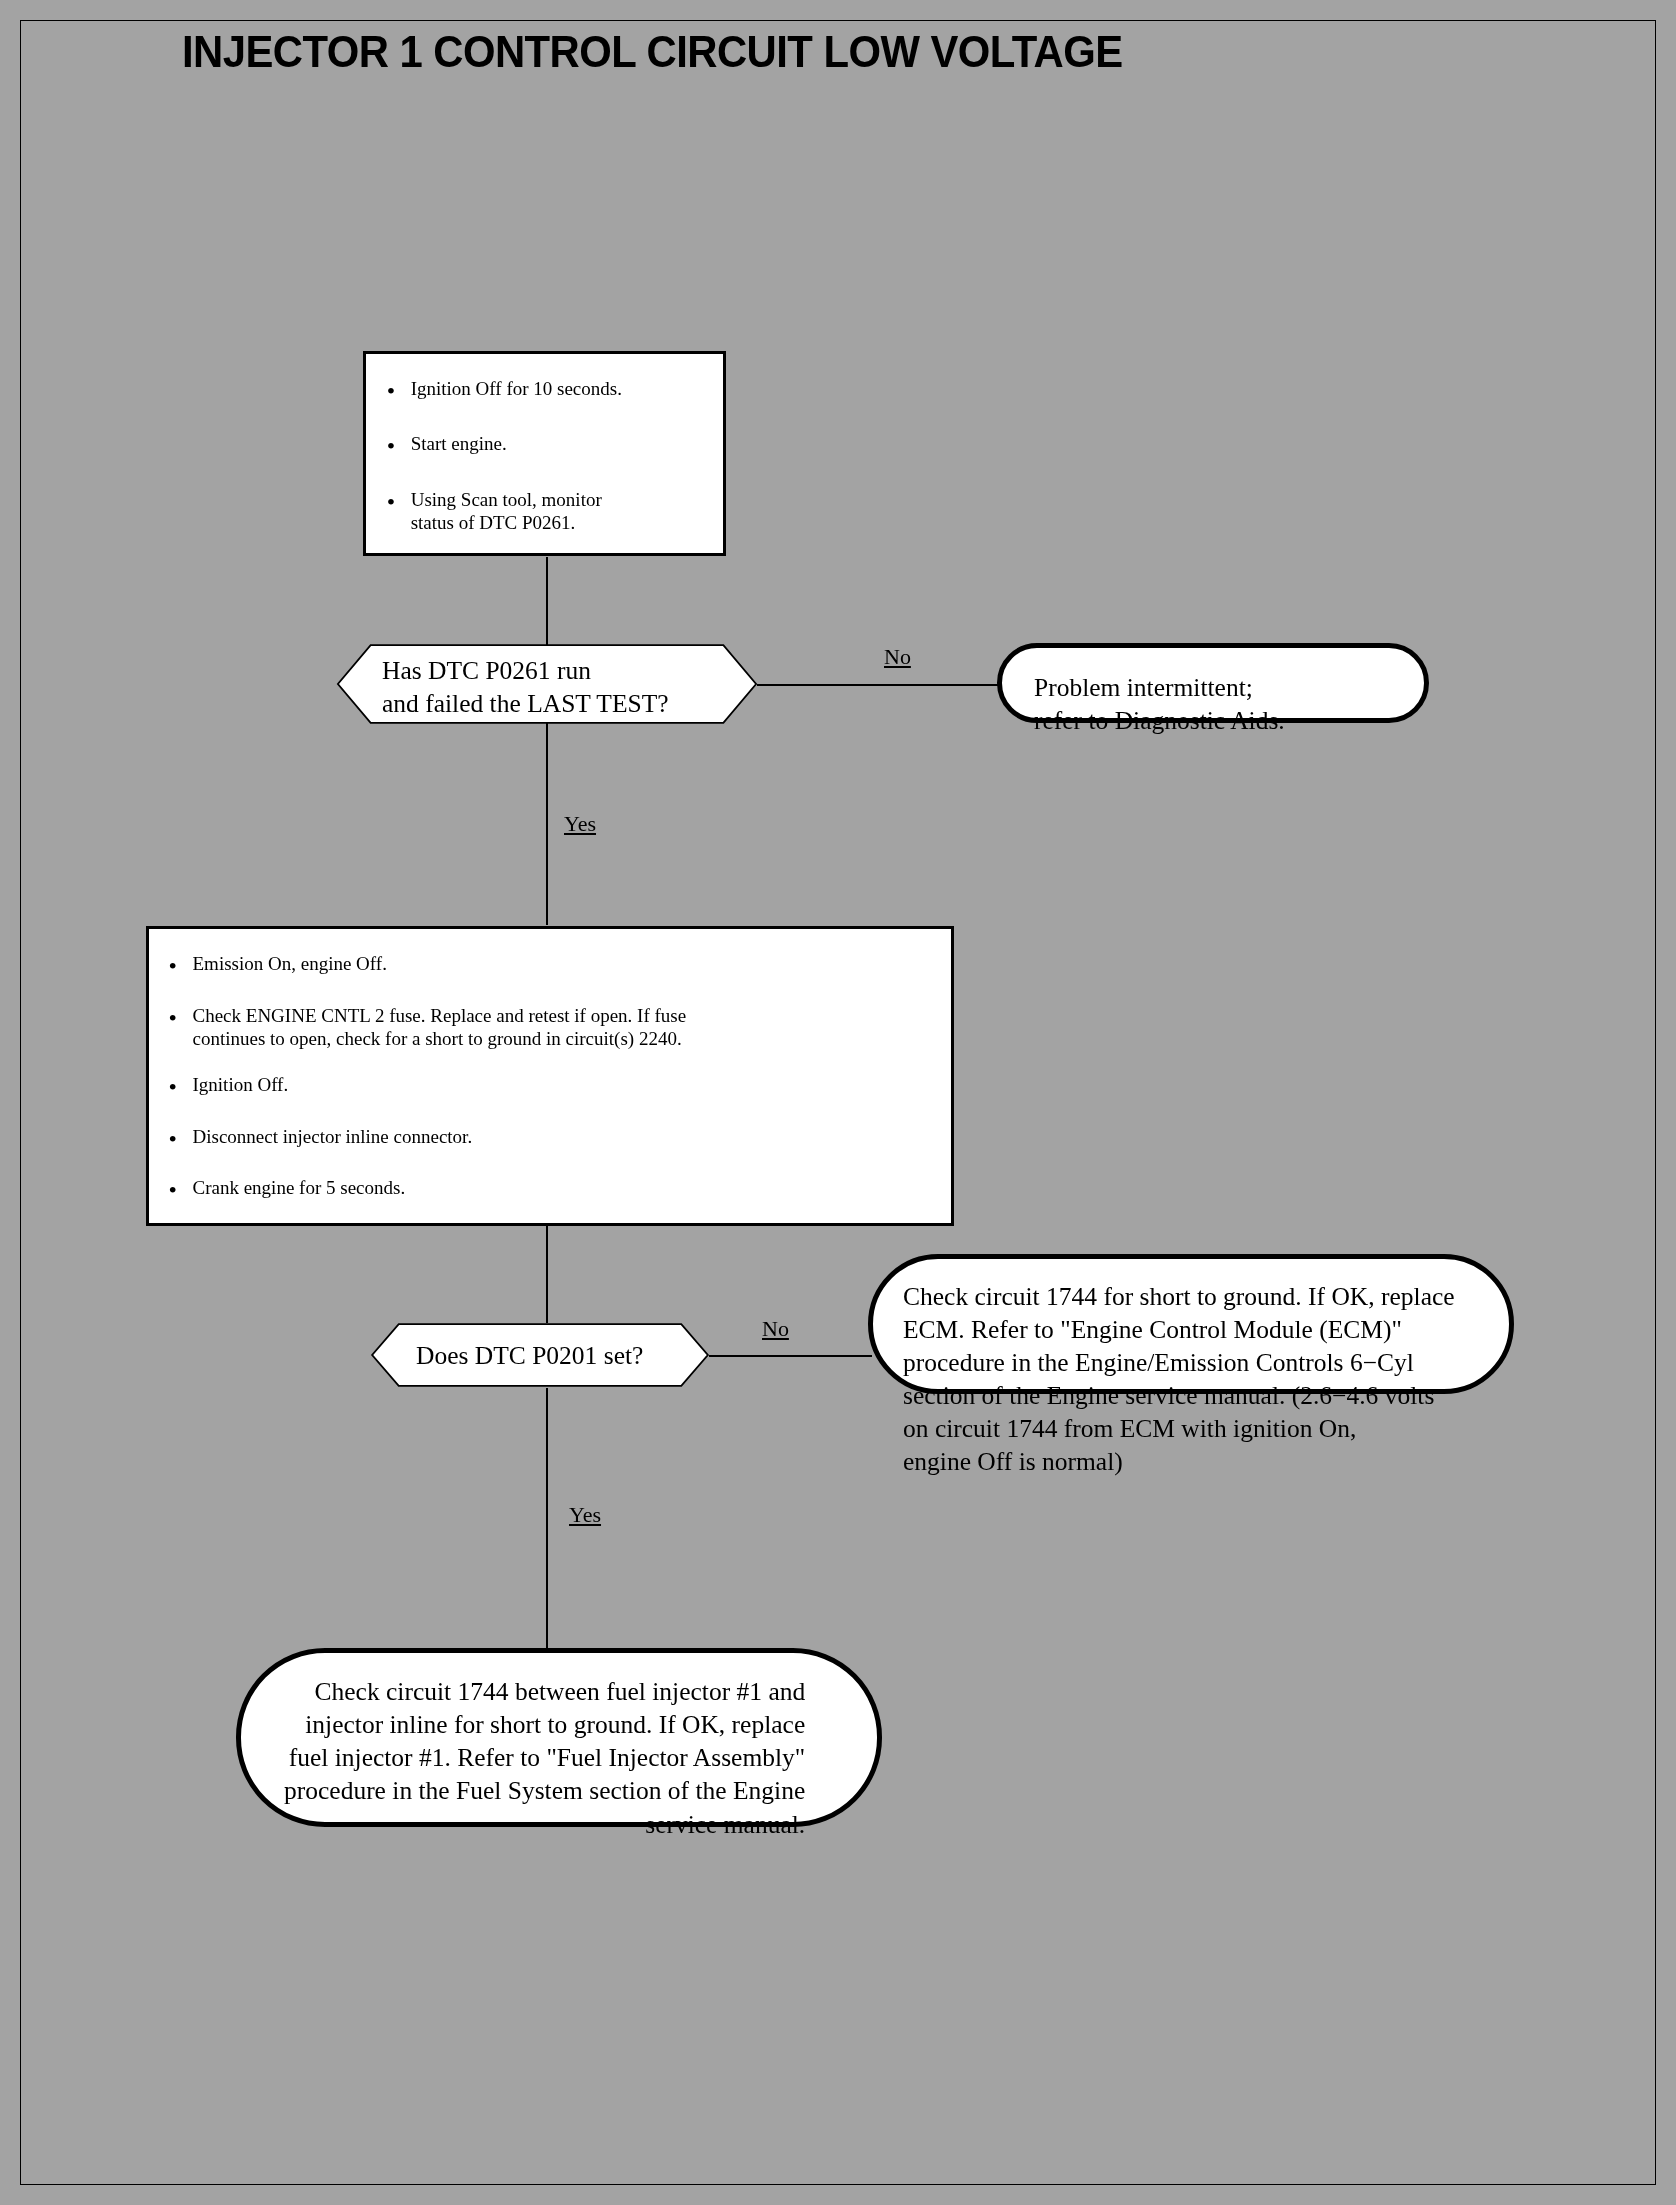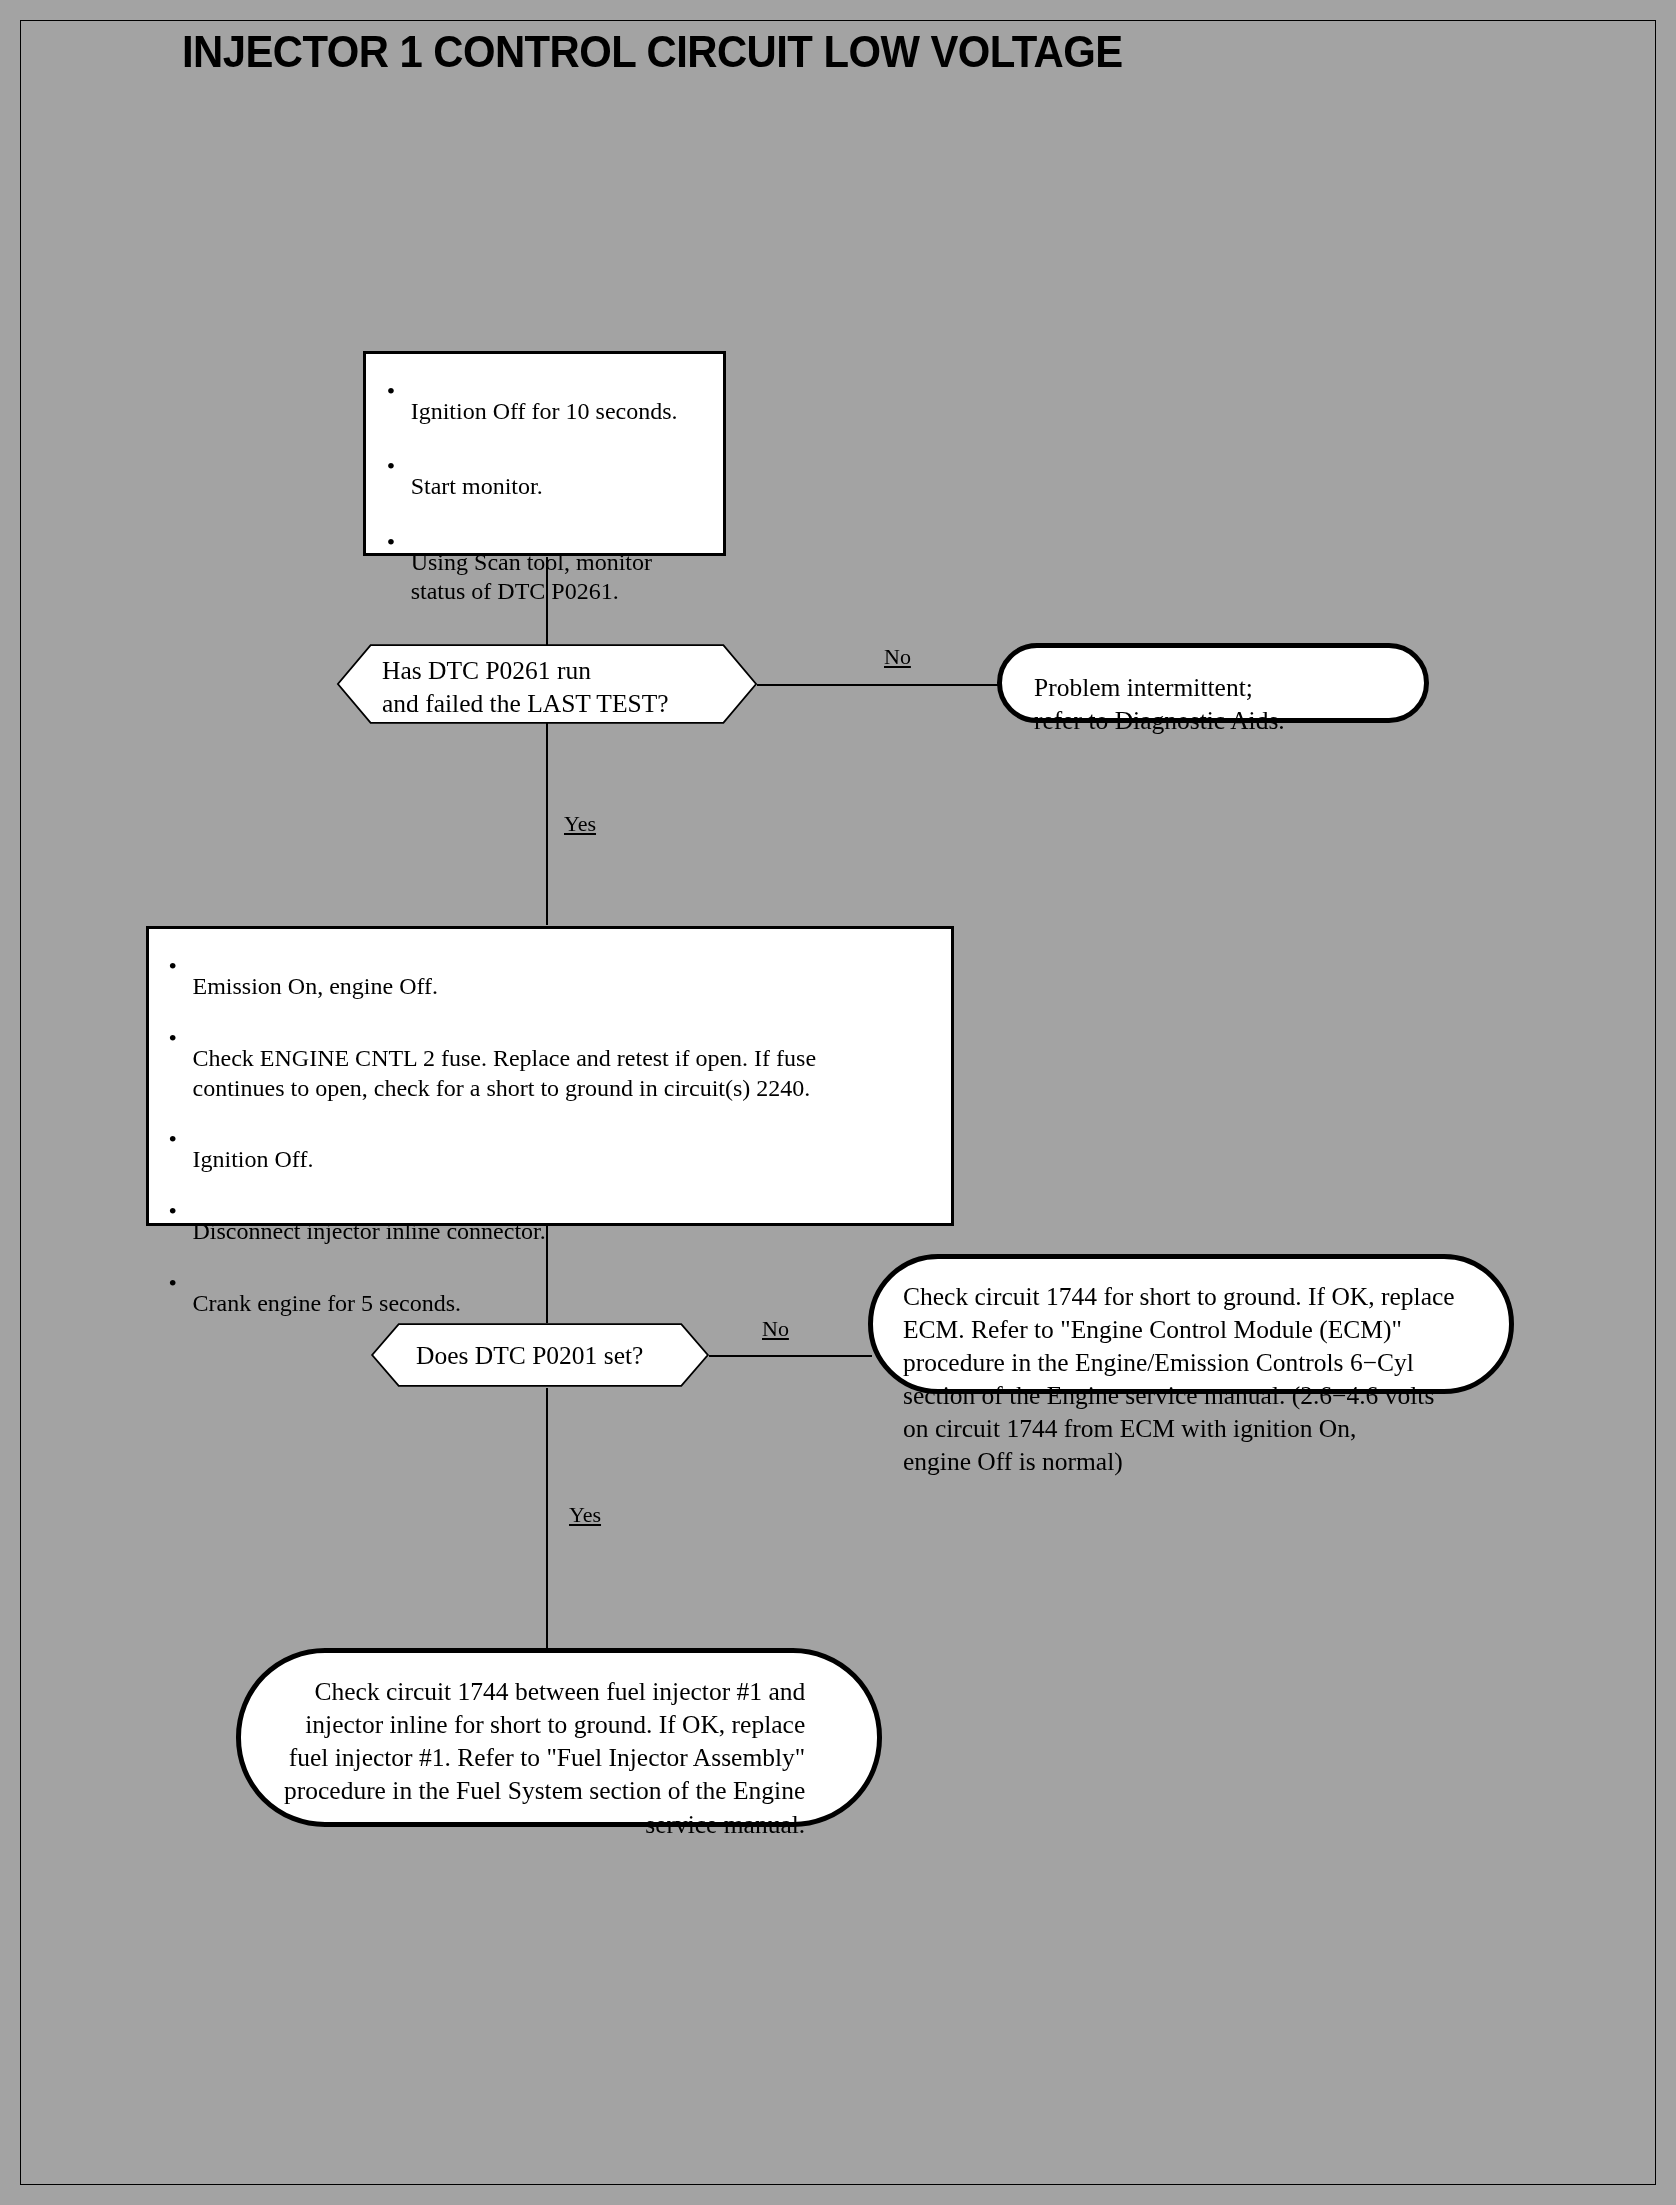--- a/index.html
+++ b/index.html
@@ -86,24 +86,23 @@
   }
   .bullet-dot {
     flex: 0 0 auto;
     width: 24px;
     font-size: 24px;
     line-height: 1.24;
     text-align: left;
   }
   .bullet-text {
     flex: 1 1 auto;
-    font-size: 24px;
+    font-size: 19px;
     line-height: 1.24;
     white-space: pre-line;
-    margin-top: 20px;
   }
   
   .pill-text {
     position: absolute;
     font-size: 25.5px;
     line-height: 1.30;
     white-space: pre-line;
   }
   
   .vline {
@@ -134,21 +133,21 @@
   <div class="title">INJECTOR 1 CONTROL CIRCUIT LOW VOLTAGE</div>
 
   <div class="rect-box" style="left:363px; top:351px; width:363px; height:205px;">
     <div class="bullets" style="padding:23px 16px 0 20.7px;">
       <div class="bullet-row" style="margin-bottom:25.5px;">
         <span class="bullet-dot">•</span>
         <span class="bullet-text">Ignition Off for 10 seconds.</span>
       </div>
       <div class="bullet-row" style="margin-bottom:25.5px;">
         <span class="bullet-dot">•</span>
-        <span class="bullet-text">Start monitor.</span>
+        <span class="bullet-text">Start engine.</span>
       </div>
       <div class="bullet-row">
         <span class="bullet-dot">•</span>
         <span class="bullet-text">Using Scan tool, monitor
 status of DTC P0261.</span>
       </div>
     </div>
   </div>
 
   <div class="vline" style="left:546px; top:557px; height:89px;"></div>

